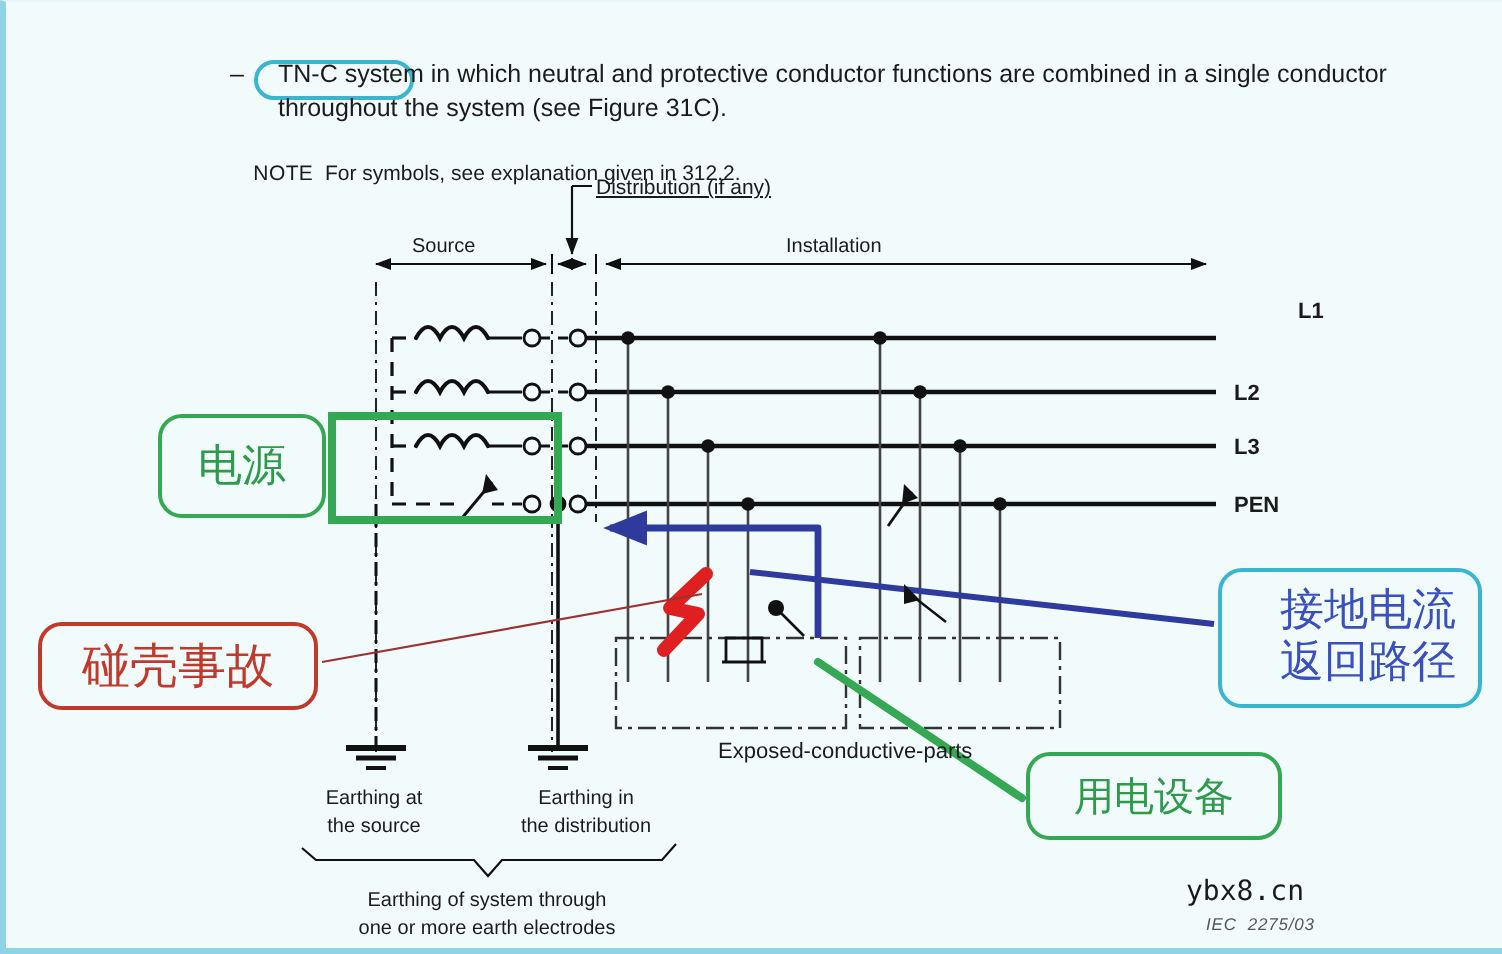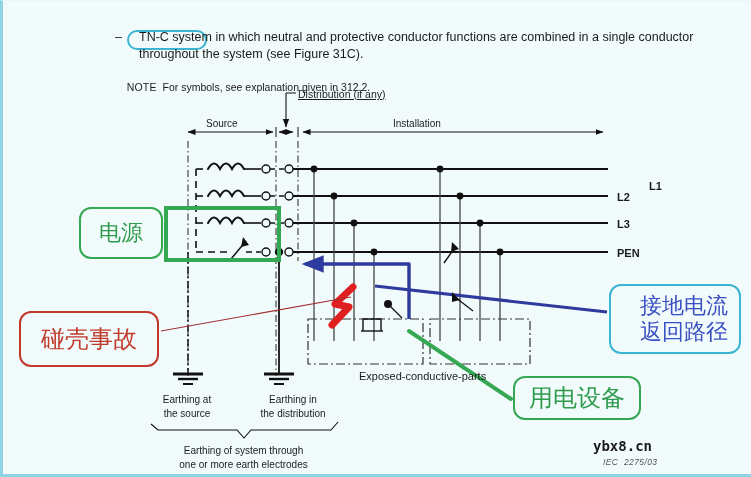--- a/index.html
+++ b/index.html
@@ -76,21 +76,21 @@
   .lbl-install {
     left: 390px;
     top: 116px;
     font-size: 10px;
   }
   .phase {
     font-size: 11px;
     font-weight: bold;
     left: 614px;
   }
-  .phase.p1 { top: 178px; padding-left: 32px; }
+  .phase.p1 { top: 148px; padding-left: 32px; }
   .phase.p2 { top: 189px; }
   .phase.p3 { top: 216px; }
   .phase.p4 { top: 245px; }
   .lbl-earth-src {
     left: 148px;
     top: 392px;
     font-size: 10px;
     text-align: center;
     width: 72px;
     white-space: pre-line;
@@ -121,21 +121,21 @@
     top: 456px;
     font-size: 8.5px;
     font-style: italic;
     color: #555;
     letter-spacing: .4px;
   }
   .watermark {
     left: 590px;
     top: 436px;
     font-size: 14px;
-    font-weight: bold;
+    font-weight: normal;
     font-family: "DejaVu Sans Mono", monospace;
     color: #1a1a1a;
   }
   
   .bubble {
     position: absolute;
     border-radius: 12px;
     display: flex;
     align-items: center;
     justify-content: center;
@@ -160,35 +160,35 @@
     border: 2.5px solid #3ab5d0;
     border-radius: 14px;
   }
   #bubble-source {
     left: 76px; top: 206px;
     width: 84px; height: 52px;
     font-size: 22px;
   }
   #bubble-fault {
     left: 16px; top: 310px;
-    width: 140px; height: 56px;
+    width: 140px; height: 44px;
     font-size: 24px;
   }
   #bubble-return {
     left: 606px; top: 283px;
     width: 132px; height: 70px;
     font-size: 22px;
     line-height: 1.18;
     white-space: pre-line;
     padding-left: 18px;
   }
   #bubble-load {
     left: 510px; top: 375px;
     width: 128px; height: 44px;
-    font-size: 24px;
+    font-size: 20px;
   }
   #hl-tnc {
     left: 124px; top: 29px;
     width: 80px; height: 20px;
   }
 </style>
 </head>
 <body>
 
 <div id="page">

